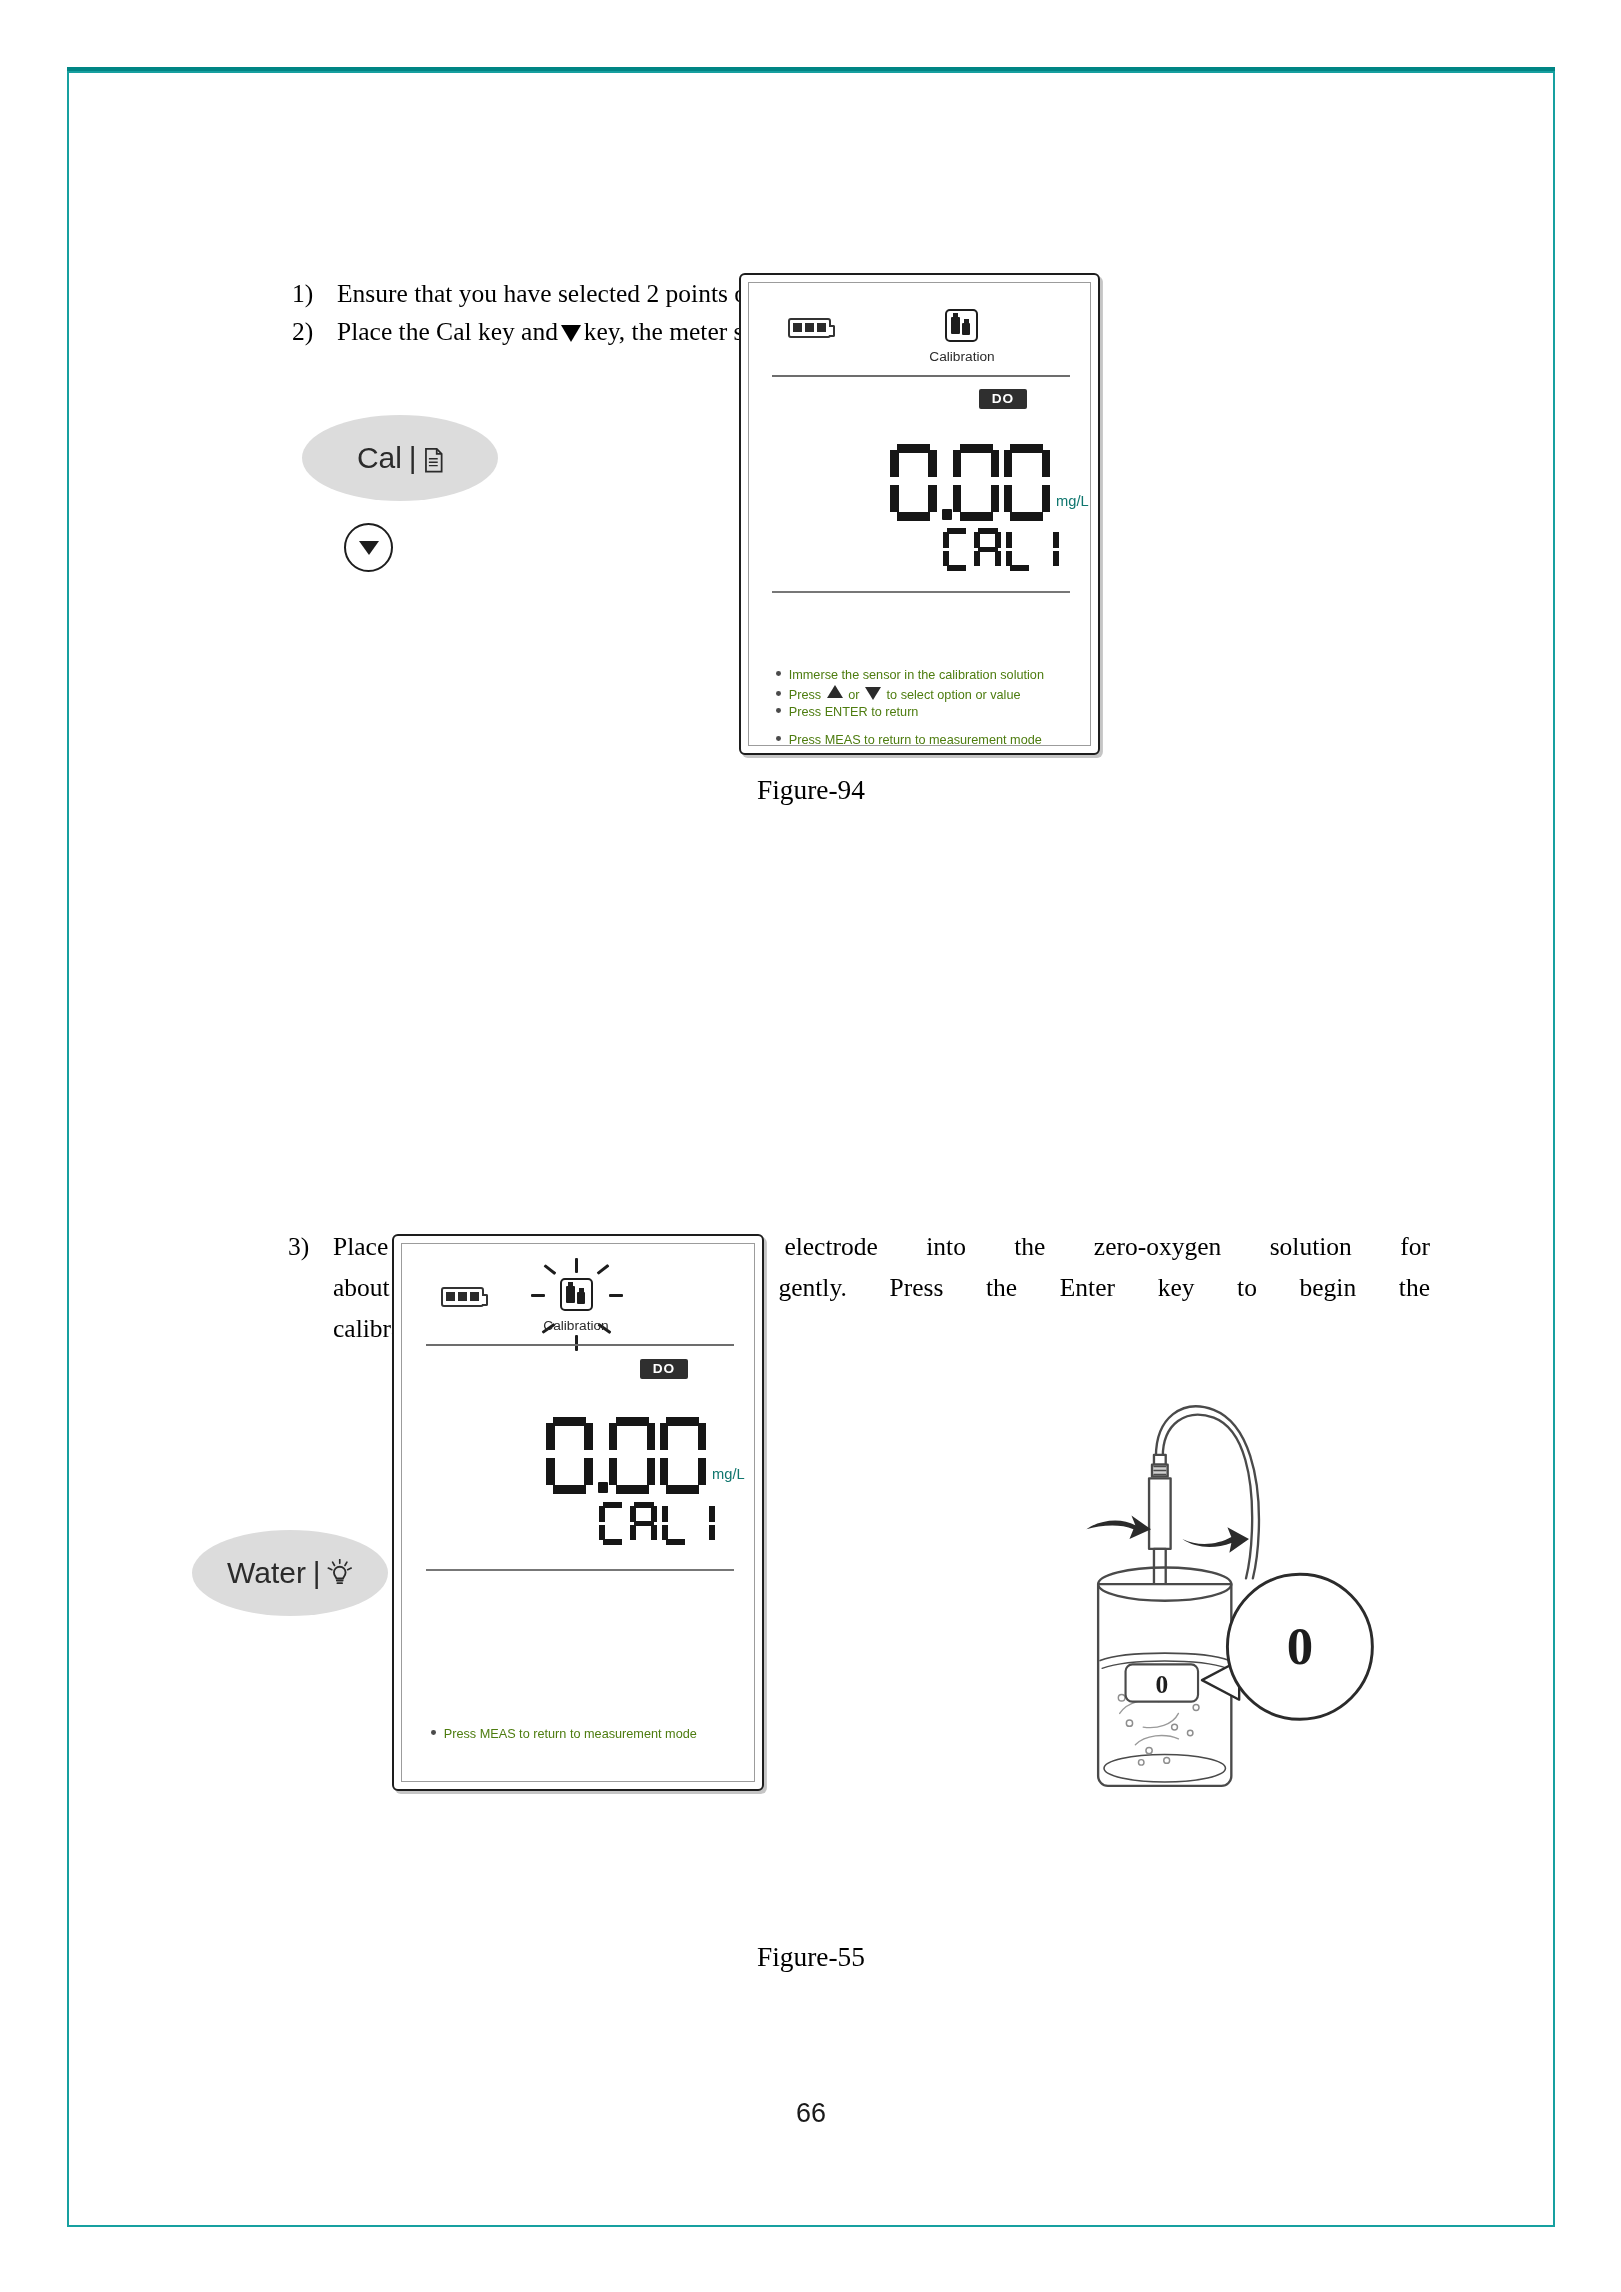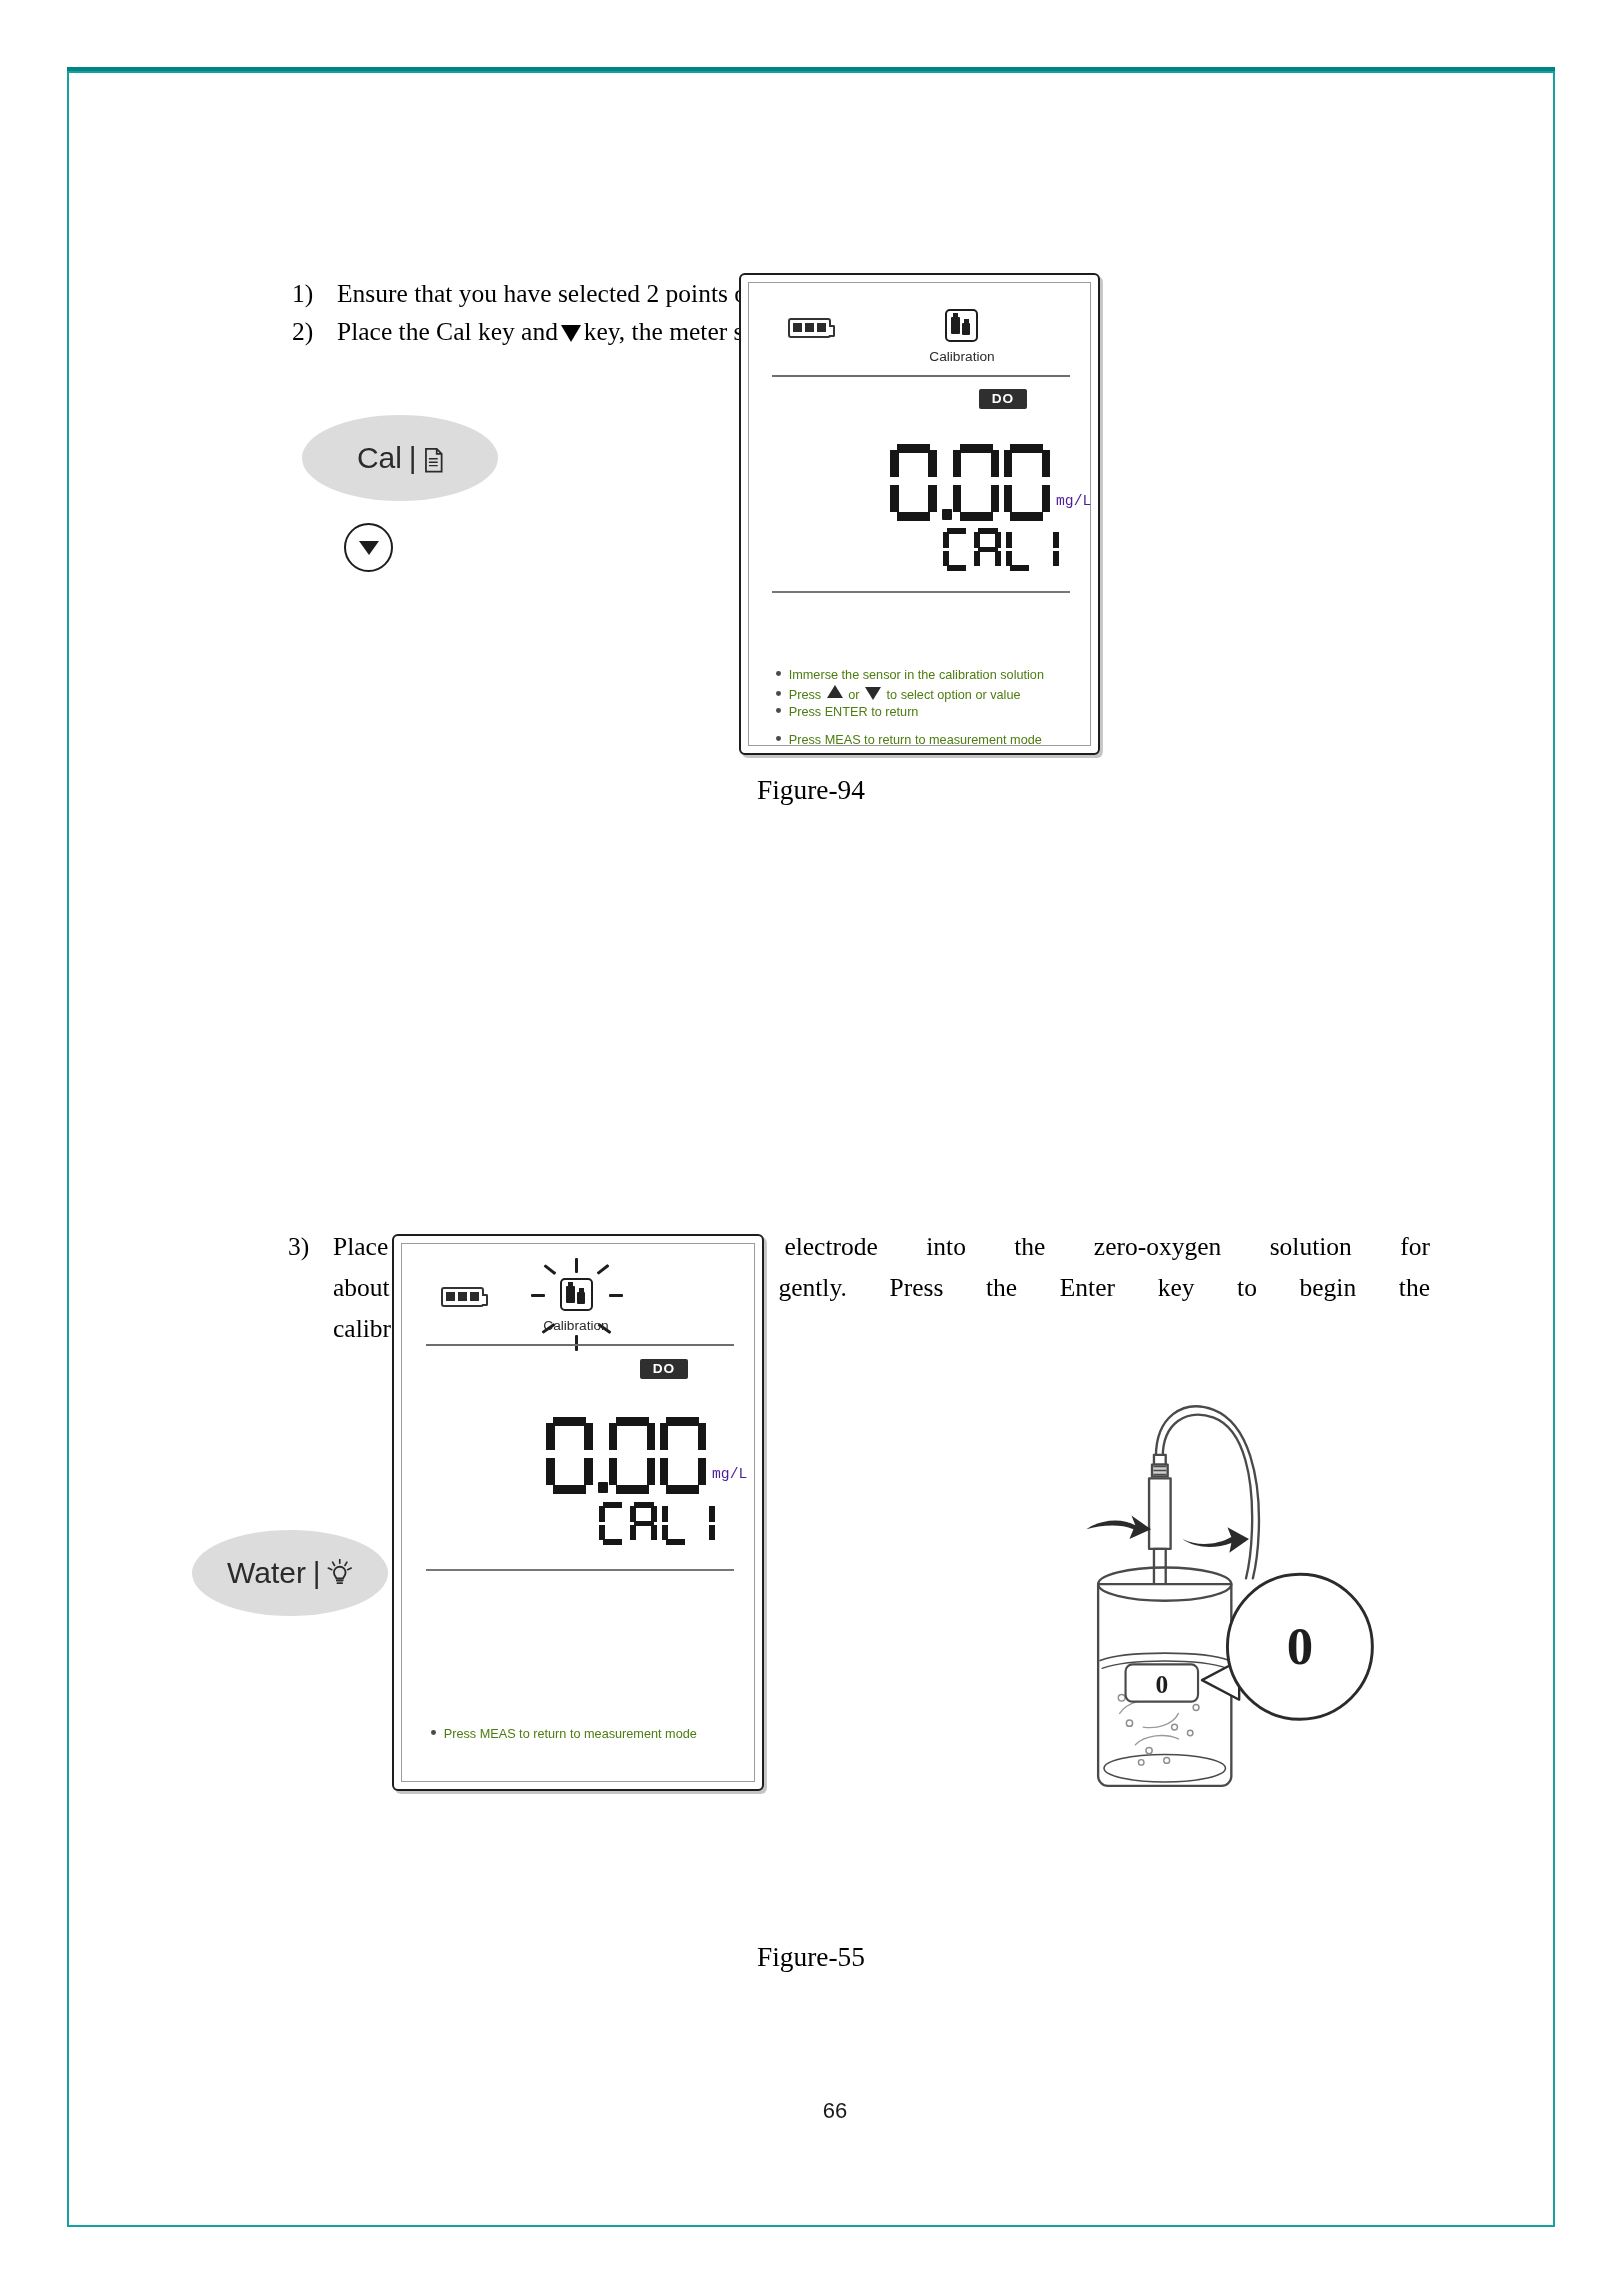--- a/index.html
+++ b/index.html
@@ -138,23 +138,22 @@
     font-weight: normal;
     font-size: 27.4px;
     color: #000;
   }
   .page-num {
     position: absolute;
     left: 0; width: 1488px;
     top: 1955px;
     text-align: center;
     font-family: "Liberation Sans", sans-serif;
-    font-size: 22px;
+    font-size: 27px;
     color: #1a1a1a;
-    margin-left: 24px;
   }
 
   
   .lcd {
     position: absolute;
     background: #fff;
     border: 2.9px solid #1d1d1d;
     border-radius: 5.9px;
     box-sizing: border-box;
     box-shadow: 2.9px 2.9px 0 rgba(90,90,90,0.35);
@@ -254,22 +253,22 @@
     position: relative;
     width: 0;
   }
   .dot span {
     position: absolute;
     background: #161616;
     border-radius: 1px;
   }
   .unit {
     position: absolute;
-    font-family: Liberation Mono, monospace;
-    color: #4c1d95;
+    font-family: Liberation Sans, sans-serif;
+    color: #0f766e;
   }
 
   .cal-digits { position: absolute; display: flex; align-items: flex-start; }
 
   .bullets {
     position: absolute;
     font-family: Liberation Sans, sans-serif;
     color: #4d7c0f;
   }
   .bullets div {

